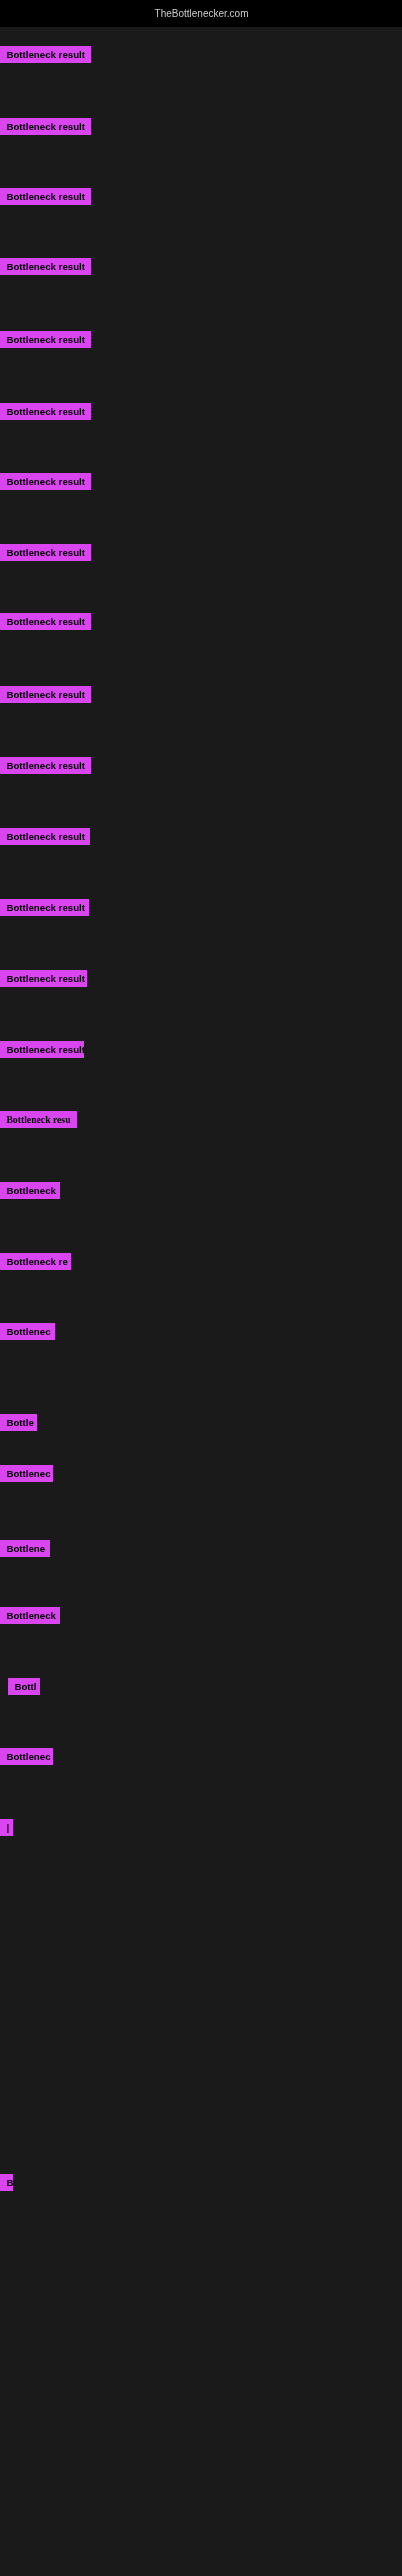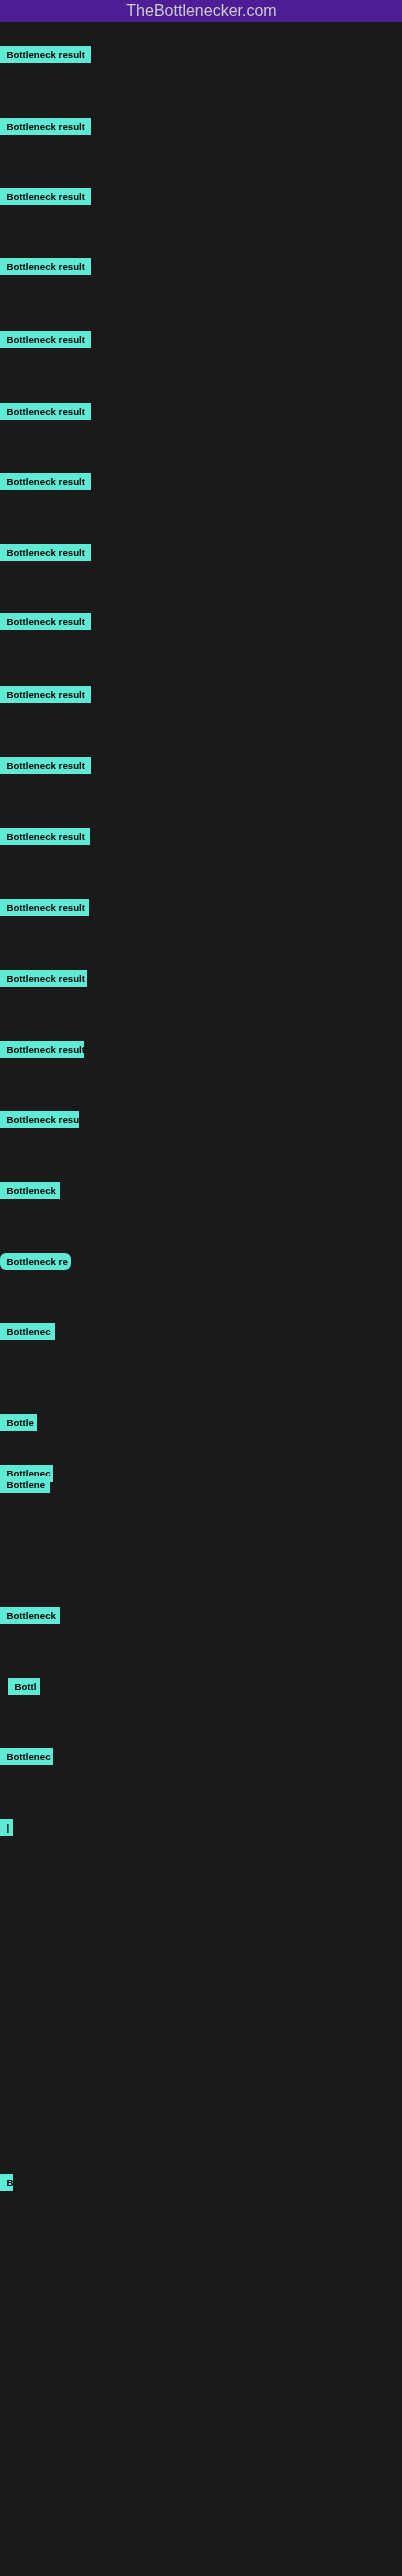--- a/index.html
+++ b/index.html
@@ -12,32 +12,32 @@
       width: 403px;
       min-height: 2576px;
       background-color: #1a1a1a;
       font-family: Arial, sans-serif;
       position: relative;
     }
 
     .site-title {
       text-align: center;
       color: #cccccc;
-      font-size: 16px;
-      padding: 2px 0;
-      background-color: #4c1d95;
+      font-size: 10px;
+      padding: 8px 0;
+      background-color: #000000;
     }
 
     .bottleneck-item {
       position: absolute;
       left: 0;
     }
 
     .bottleneck-badge {
-      background-color: #5eead4;
+      background-color: #d946ef;
       color: #000000;
       font-size: 9.7px;
       font-weight: bold;
       padding: 3.2px 6.4px;
       display: inline-block;
       white-space: nowrap;
       overflow: hidden;
     }
   </style>
 </head>
@@ -55,25 +55,25 @@
 <div class="bottleneck-item" style="top: 403px;"><span class="bottleneck-badge" style="max-width: 97px;">Bottleneck result</span></div>
 <div class="bottleneck-item" style="top: 473px;"><span class="bottleneck-badge" style="max-width: 97px;">Bottleneck result</span></div>
 <div class="bottleneck-item" style="top: 544px;"><span class="bottleneck-badge" style="max-width: 95px;">Bottleneck result</span></div>
 <div class="bottleneck-item" style="top: 613px;"><span class="bottleneck-badge" style="max-width: 93px;">Bottleneck result</span></div>
 <div class="bottleneck-item" style="top: 686px;"><span class="bottleneck-badge" style="max-width: 93px;">Bottleneck result</span></div>
 <div class="bottleneck-item" style="top: 757px;"><span class="bottleneck-badge" style="max-width: 93px;">Bottleneck result</span></div>
 <div class="bottleneck-item" style="top: 828px;"><span class="bottleneck-badge" style="max-width: 90px;">Bottleneck result</span></div>
 <div class="bottleneck-item" style="top: 899px;"><span class="bottleneck-badge" style="max-width: 89px;">Bottleneck result</span></div>
 <div class="bottleneck-item" style="top: 970px;"><span class="bottleneck-badge" style="max-width: 87px;">Bottleneck result</span></div>
 <div class="bottleneck-item" style="top: 1041px;"><span class="bottleneck-badge" style="max-width: 84px;">Bottleneck result</span></div>
-<div class="bottleneck-item" style="top: 1111px;"><span class="bottleneck-badge" style="max-width: 79px;">Bottleneck resu</span></div>
+<div class="bottleneck-item" style="top: 1111px;"><span class="bottleneck-badge" style="max-width: 79px; font-family: Liberation Serif, serif;">Bottleneck resu</span></div>
 <div class="bottleneck-item" style="top: 1182px;"><span class="bottleneck-badge" style="max-width: 60px;">Bottleneck</span></div>
-<div class="bottleneck-item" style="top: 1253px;"><span class="bottleneck-badge" style="max-width: 71px; border-radius: 6px;">Bottleneck re</span></div>
+<div class="bottleneck-item" style="top: 1253px;"><span class="bottleneck-badge" style="max-width: 71px;">Bottleneck re</span></div>
 <div class="bottleneck-item" style="top: 1323px;"><span class="bottleneck-badge" style="max-width: 55px;">Bottlenec</span></div>
 <div class="bottleneck-item" style="top: 1414px;"><span class="bottleneck-badge" style="max-width: 37px;">Bottle</span></div>
 <div class="bottleneck-item" style="top: 1465px;"><span class="bottleneck-badge" style="max-width: 53px;">Bottlenec</span></div>
-<div class="bottleneck-item" style="top: 1476px;"><span class="bottleneck-badge" style="max-width: 50px;">Bottlene</span></div>
+<div class="bottleneck-item" style="top: 1540px;"><span class="bottleneck-badge" style="max-width: 50px;">Bottlene</span></div>
 <div class="bottleneck-item" style="top: 1607px;"><span class="bottleneck-badge" style="max-width: 60px;">Bottleneck</span></div>
 <div class="bottleneck-item" style="top: 1678px; margin-left: 8px;"><span class="bottleneck-badge" style="max-width: 32px;">Bottl</span></div>
 <div class="bottleneck-item" style="top: 1748px;"><span class="bottleneck-badge" style="max-width: 53px;">Bottlenec</span></div>
 <div class="bottleneck-item" style="top: 1819px;"><span class="bottleneck-badge" style="max-width: 8px;">|</span></div>
 <div class="bottleneck-item" style="top: 2174px;"><span class="bottleneck-badge" style="max-width: 9.7px;">B</span></div>
 
 
 </body></html>

